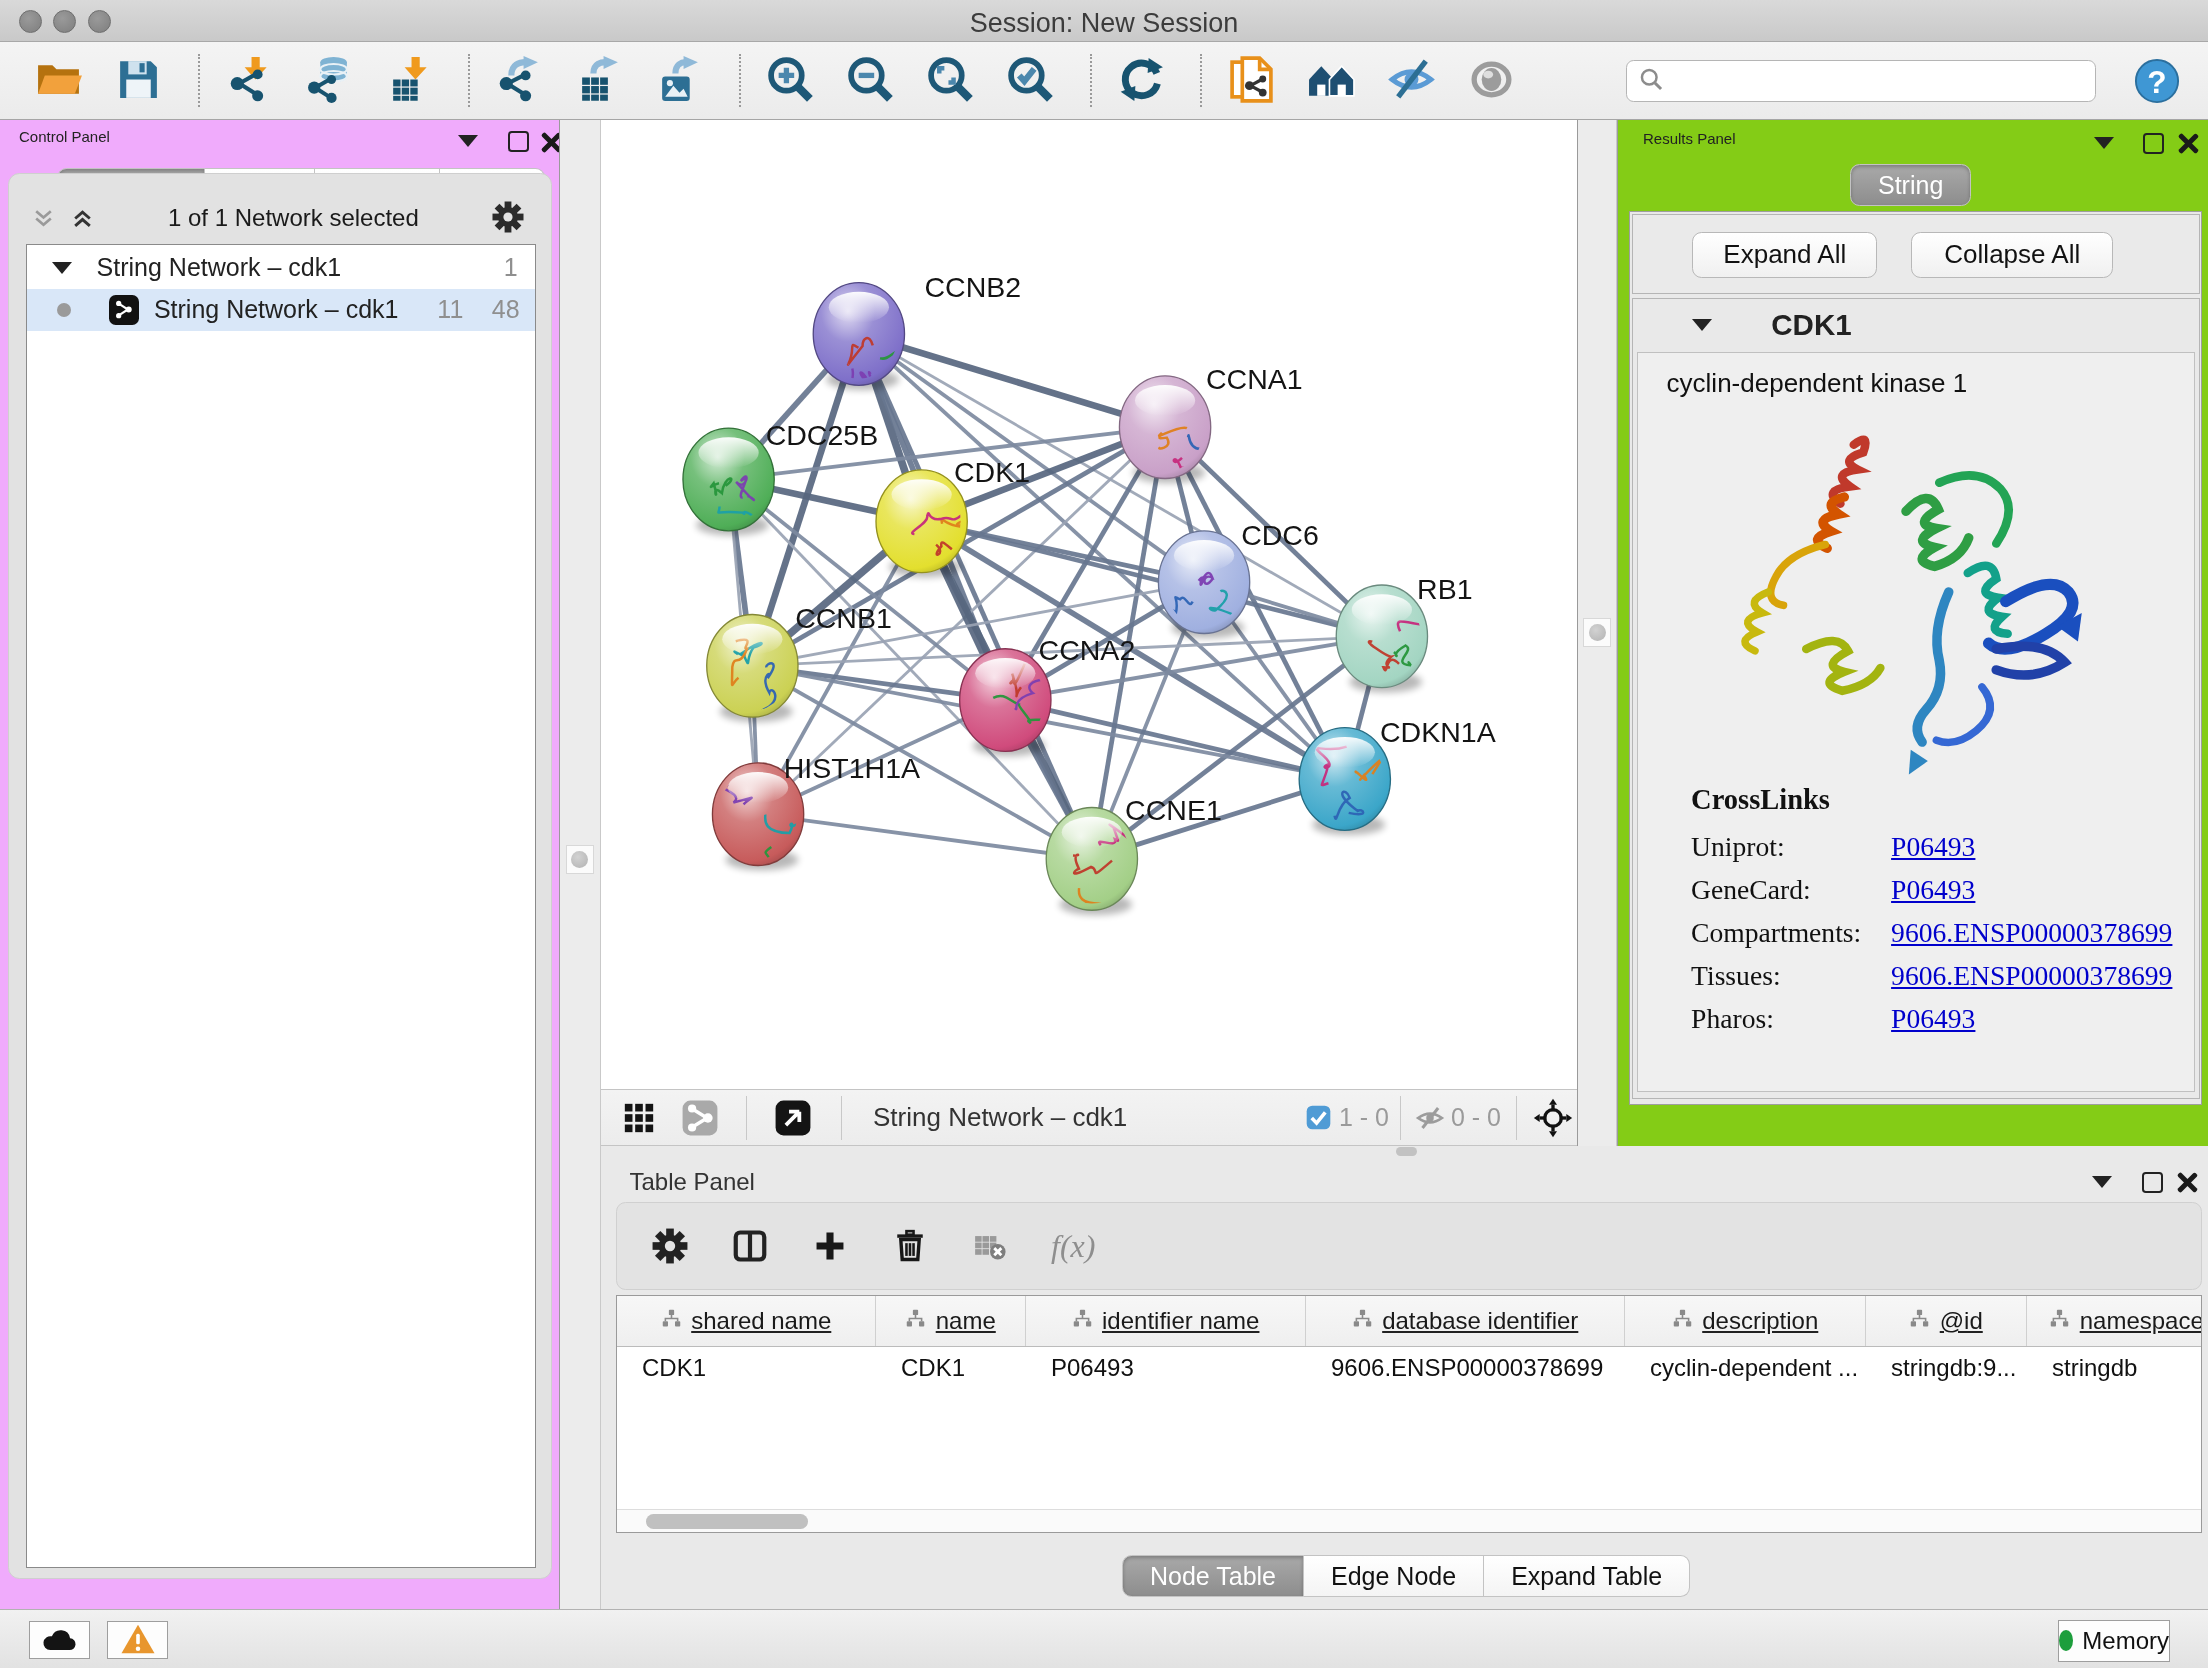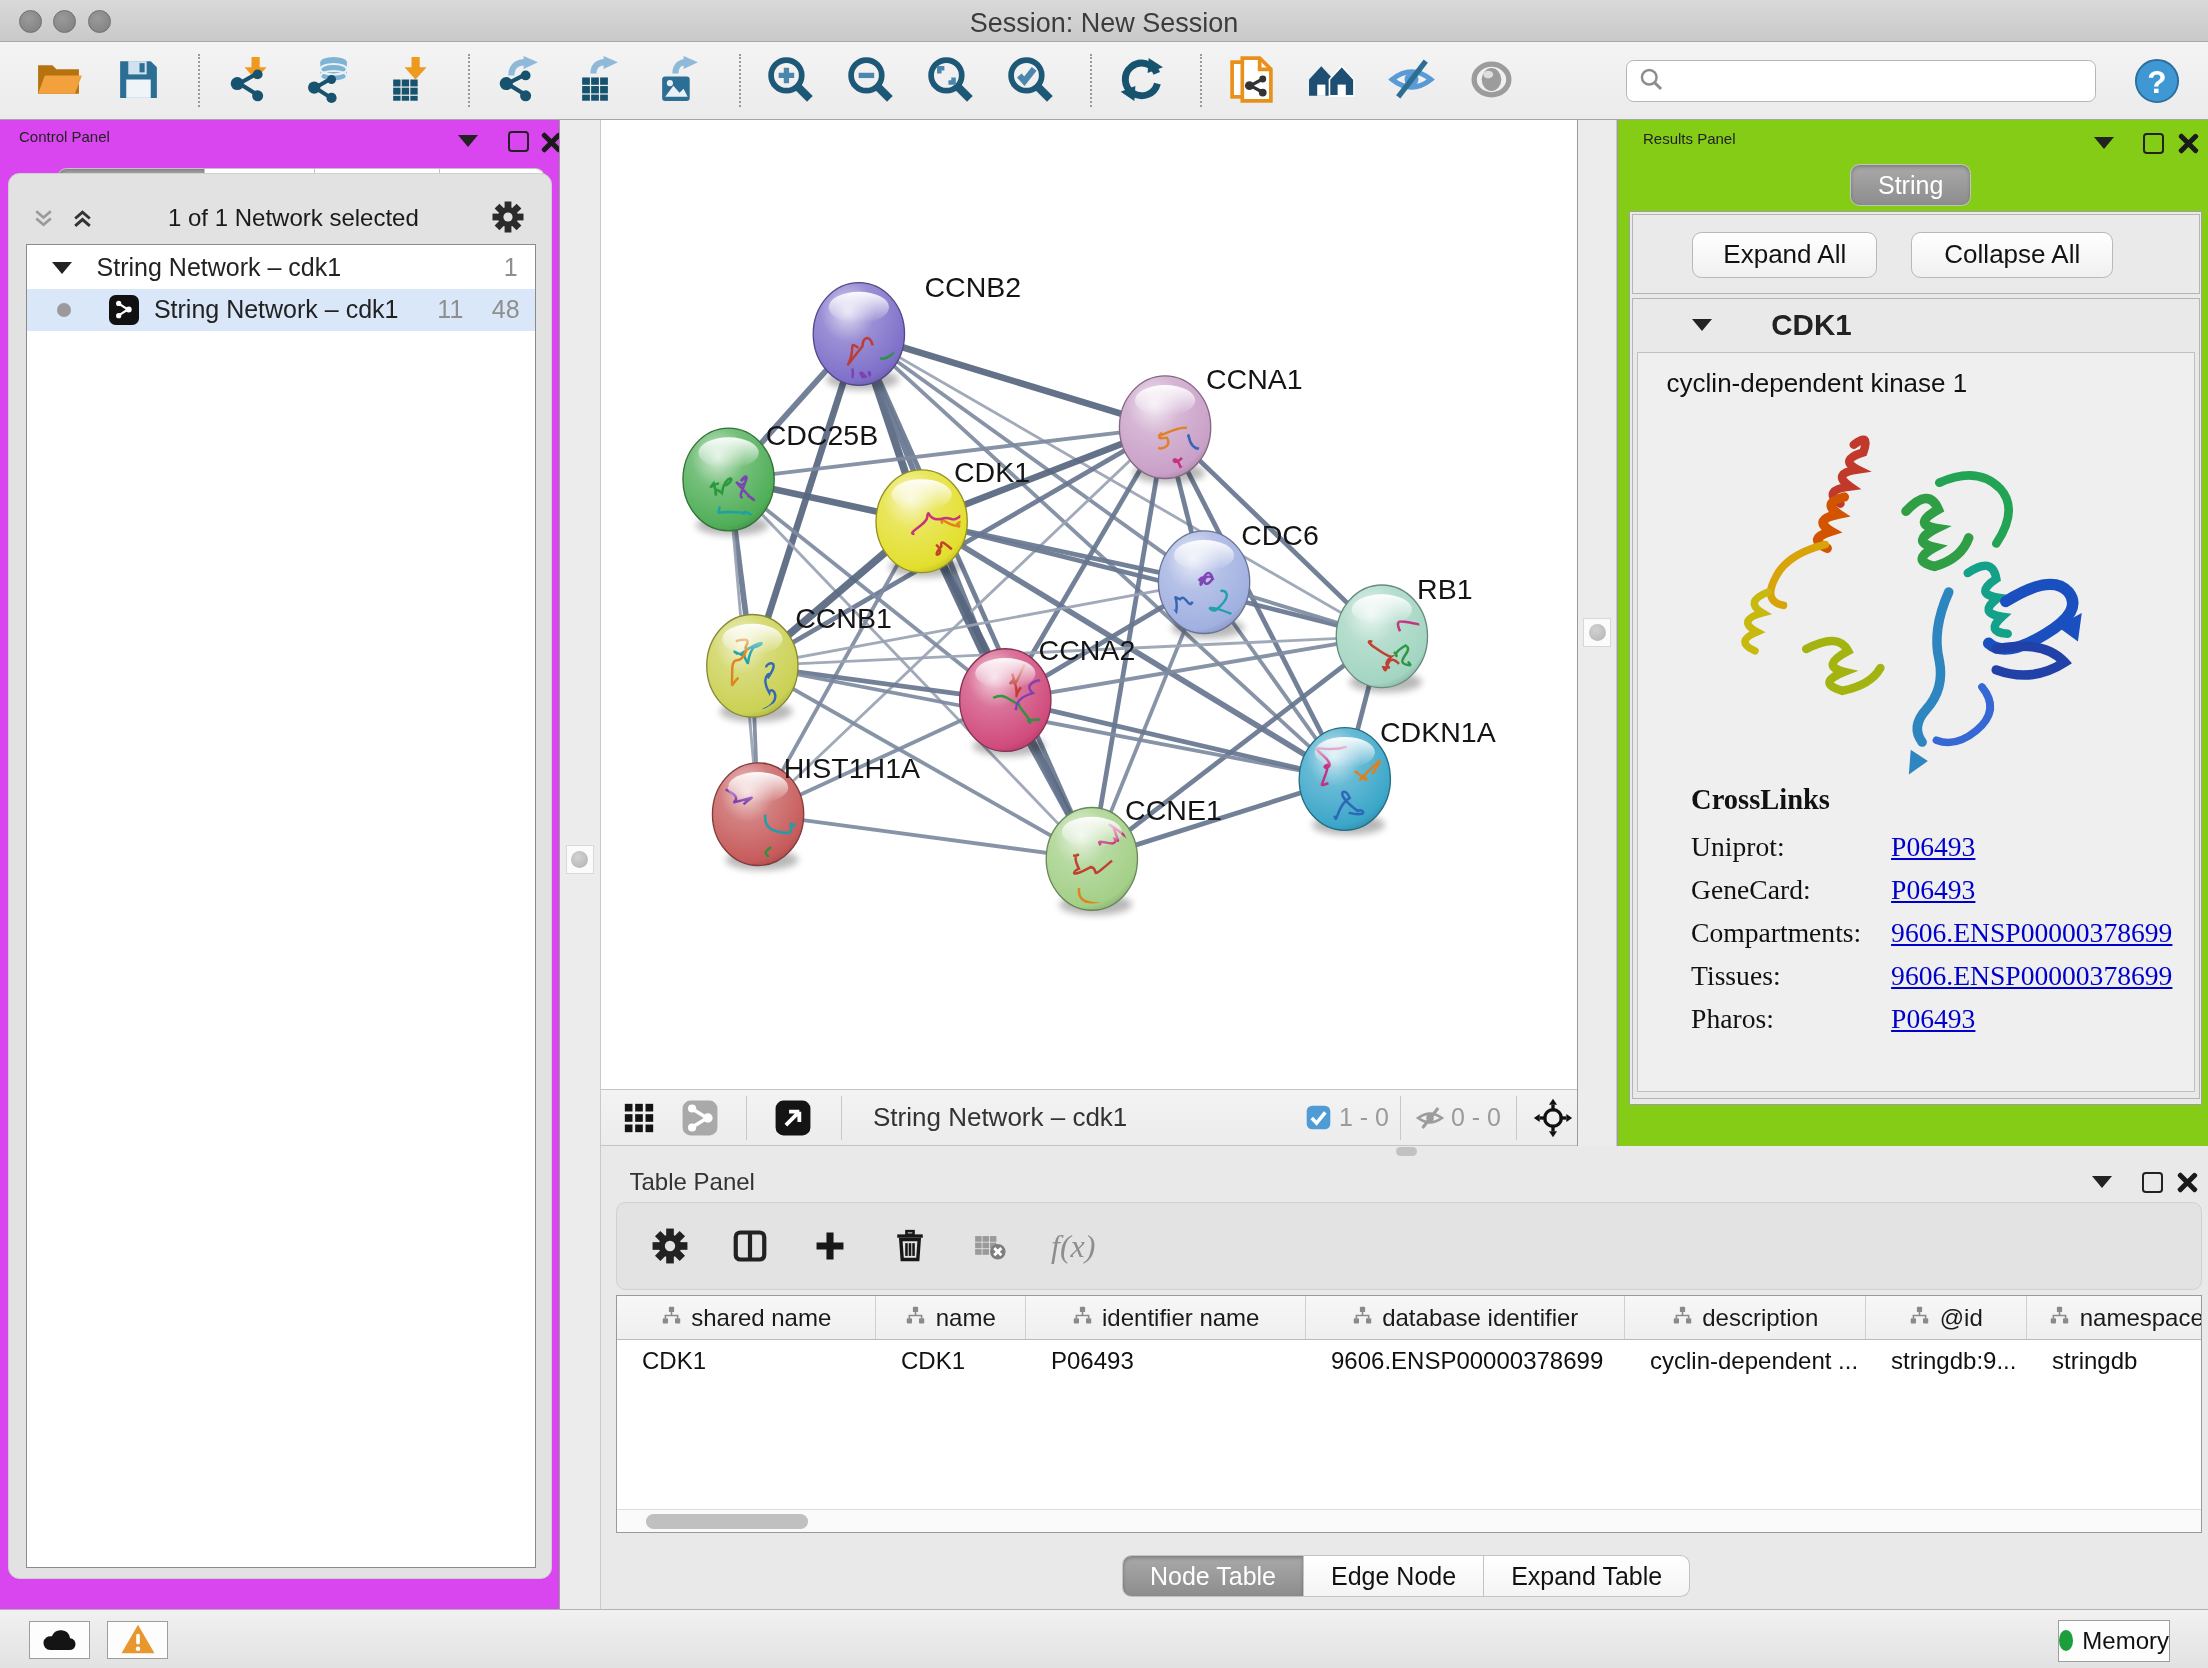--- a/index.html
+++ b/index.html
@@ -38,21 +38,21 @@
   
   .tabset { display:flex; }
   .tab { height:42px; line-height:40px; padding:0 27px; background:linear-gradient(#ffffff,#f4f4f4);
     border:1px solid #c3c3c3; border-left:none; font-size:25px; color:#111; }
   .tab:first-child { border-left:1px solid #c3c3c3; border-radius:9.5px 0 0 9.5px; }
   .tab:last-child { border-radius:0 9.5px 9.5px 0; }
   .tab.active { background:linear-gradient(#a9a9a9,#8d8d8d); color:#fff; box-shadow:inset 0 1.9px 3.8px rgba(0,0,0,.25); }
   .tab.single { border-radius:9.5px; border-left:1px solid #c3c3c3; }
 
   
-  .control-panel { position:absolute; left:0; top:120px; width:559px; height:1489px; background:#d946ef; }
+  .control-panel { position:absolute; left:0; top:120px; width:559px; height:1489px; background:#f0abfc; }
   .cp-inner { position:absolute; left:7.6px; top:53px; width:544px; height:1406px; background:#e2e2e2;
     border:1px solid #cfcfcf; border-radius:11.4px; }
   .list-header { position:absolute; left:9.5px; top:23px; width:523px; height:42px; display:flex; align-items:center; }
   .net-list { position:absolute; left:17px; top:70px; width:510px; height:1324px; background:#fff; border:1.9px solid #8a8a8a; }
   .tree-row { height:42px; display:flex; align-items:center; font-size:25px; }
   .tree-row.selected { background:#d9e7f8; }
   .count { color:#8f8f8f; }
   .share-badge { width:30px; height:30px; background:#111; border-radius:6.7px; display:flex; align-items:center; justify-content:center; }
 
   
@@ -86,21 +86,21 @@
   .xl-label { width:200px; color:#111; }
   .xl-row a { color:#0000cc; text-decoration:underline; }
 
   
   .table-panel { position:absolute; left:601px; top:1157px; width:1607px; height:453px; background:#e9e9e9; }
   .tp-toolbar { position:absolute; left:15px; top:45px; width:1586px; height:88px; background:#e3e3e3;
     border:1px solid #d0d0d0; border-radius:9.5px; display:flex; align-items:center; padding-left:34px; gap:42px; }
   .tp-toolbar .ticon { width:38px; height:38px; display:flex; align-items:center; justify-content:center; }
   .fx { font-family:"Liberation Serif", serif; font-style:italic; font-size:32px; color:#8e8e8e; }
   .tbox { position:absolute; left:15px; top:138px; width:1586px; height:238px; background:#fff; border:1px solid #9a9a9a; overflow:hidden; }
-  .thead { display:flex; height:44px; background:linear-gradient(#f7f7f7,#efefef); border-bottom:1px solid #bbb; }
+  .thead { display:flex; height:51px; background:linear-gradient(#f7f7f7,#efefef); border-bottom:1px solid #bbb;text-decoration:underline; }
   .th { display:flex; align-items:center; justify-content:center; gap:9.5px; font-size:24px; color:#1a1a1a;
     border-right:1px solid #d0d0d0; flex:none; overflow:hidden; white-space:nowrap; }
   .trow { display:flex; height:42px; align-items:center; }
   .td { padding-left:25px; font-size:24px; color:#111; flex:none; overflow:hidden; white-space:nowrap; }
   .hscroll { position:absolute; left:0; bottom:0; width:100%; height:23px; background:#fafafa; border-top:1px solid #ddd; }
   .hthumb { position:absolute; left:28.5px; top:3.8px; width:162px; height:15px; border-radius:7.6px; background:#c0c0c0; }
   .tp-tabs { position:absolute; left:521px; top:398px; }
 
   
   .statusbar { position:absolute; left:0; top:1609px; width:2208px; height:59px;

